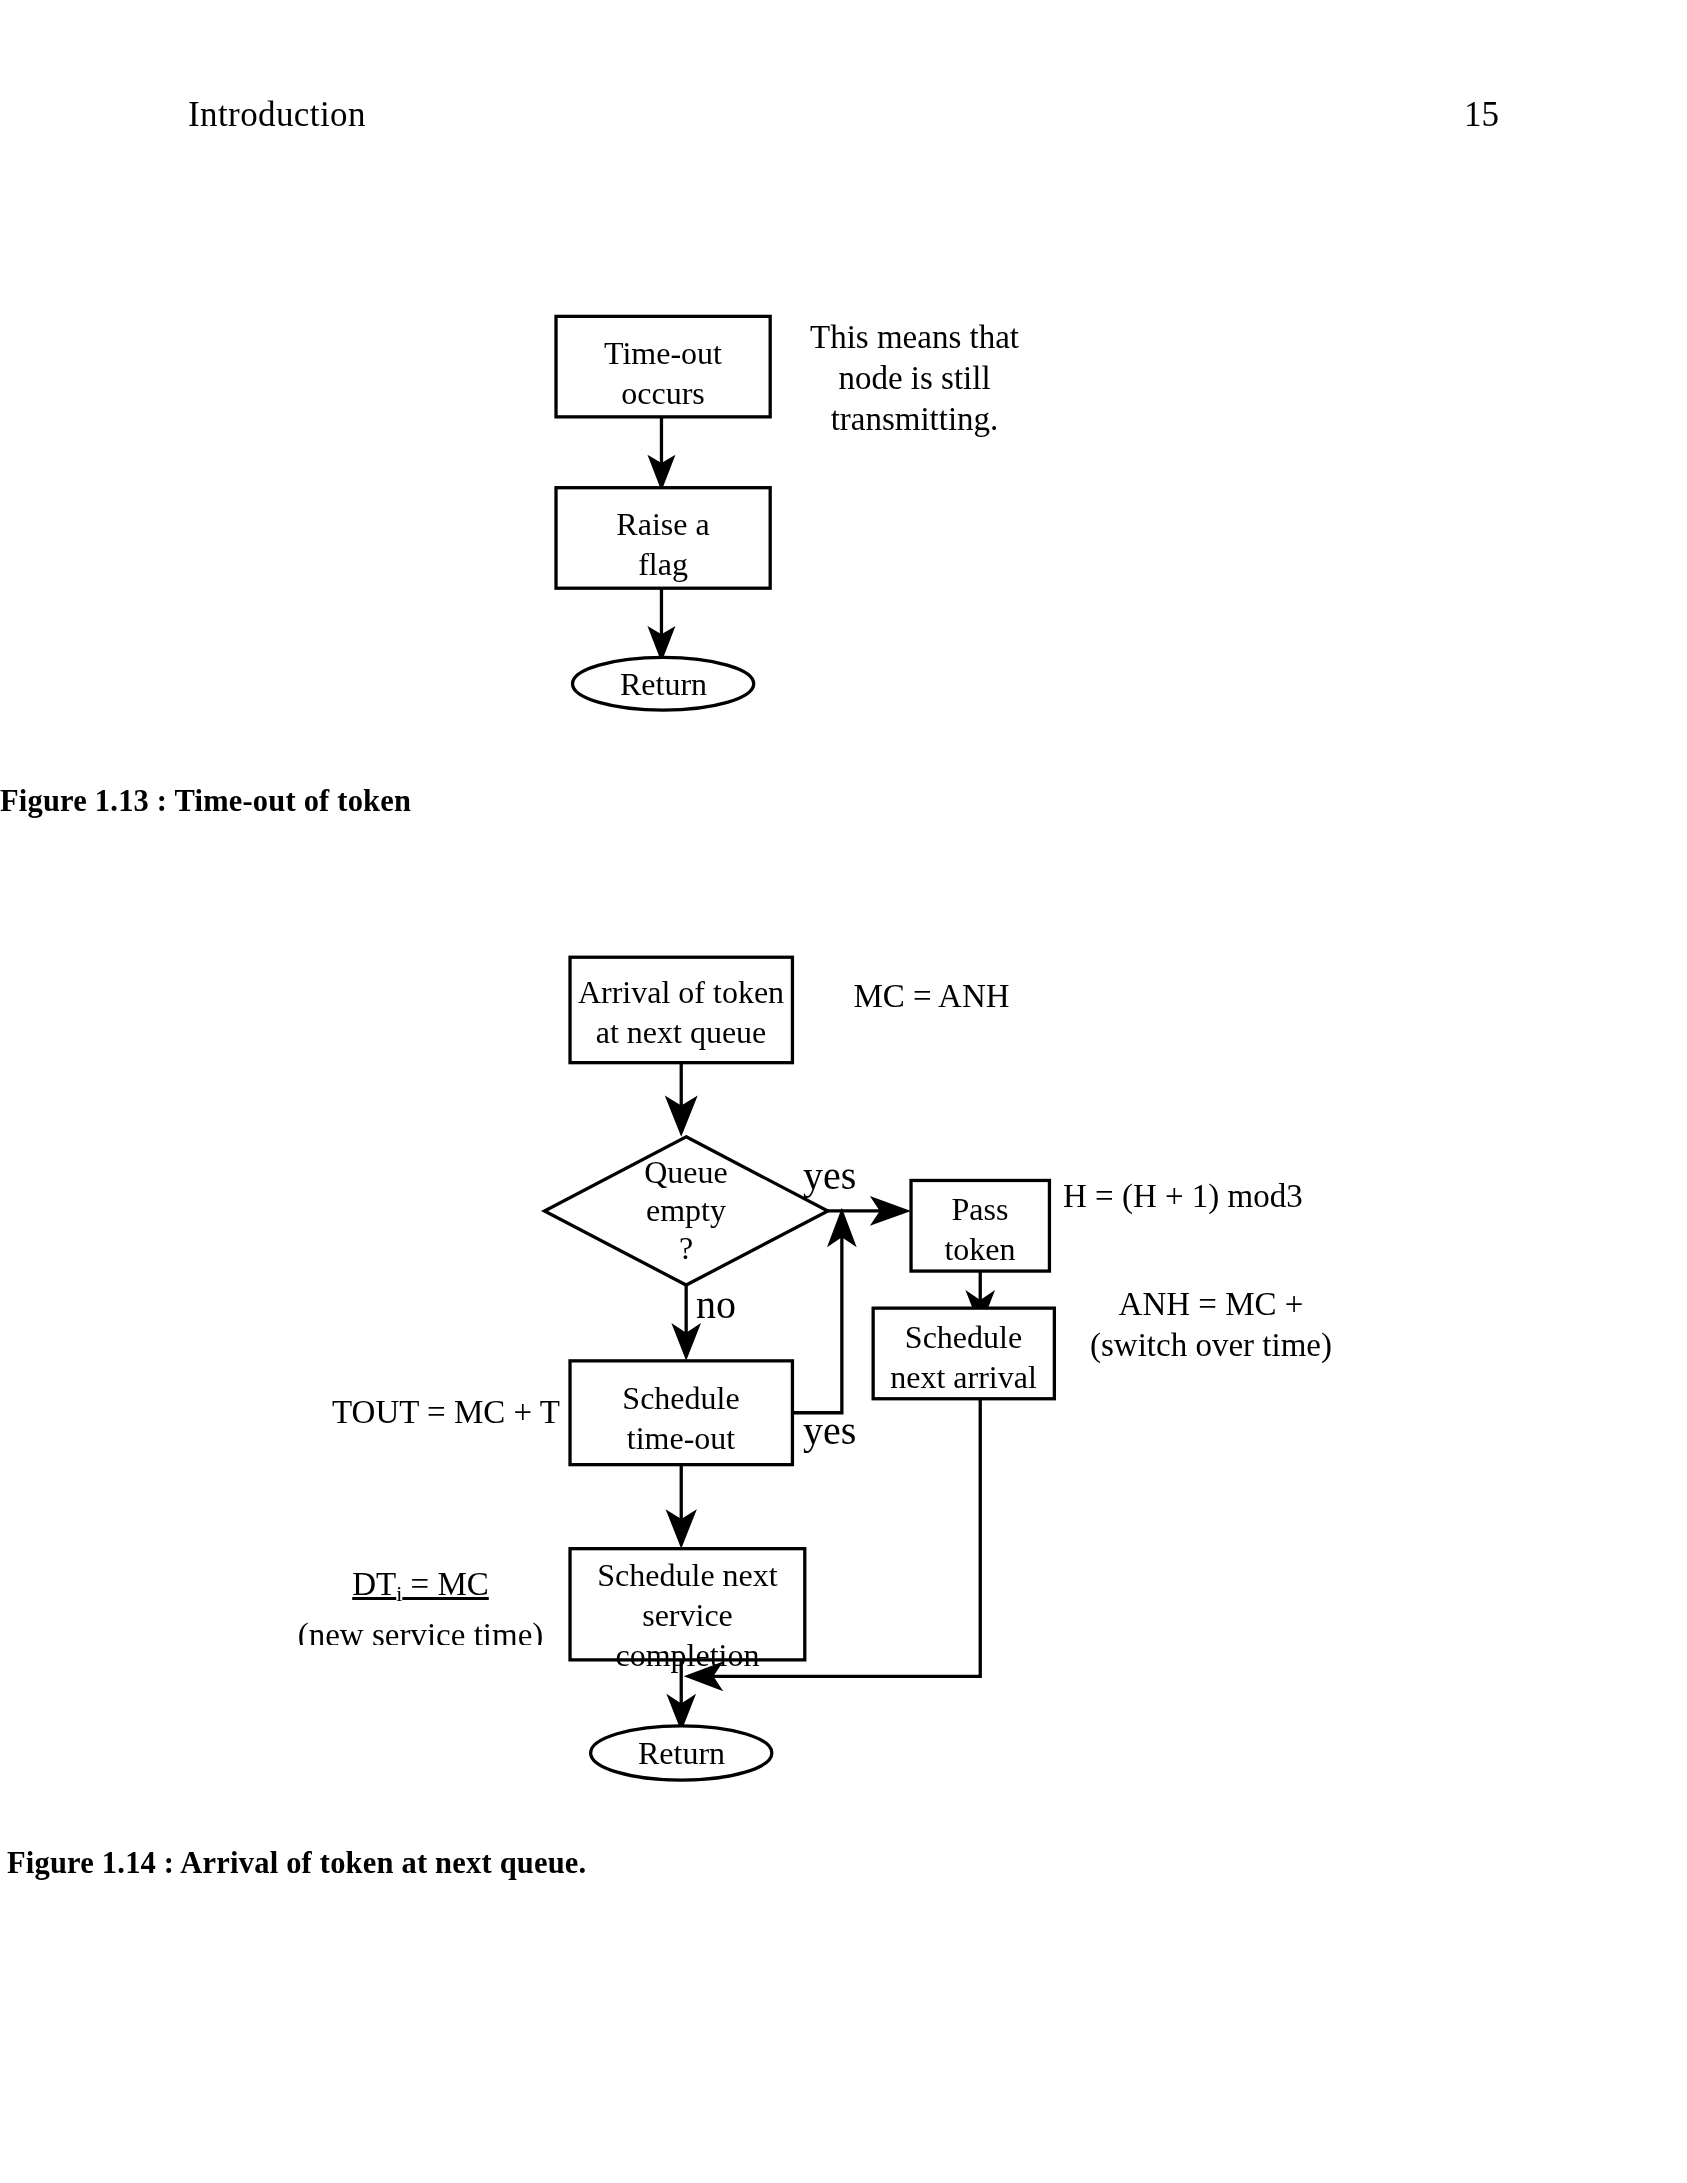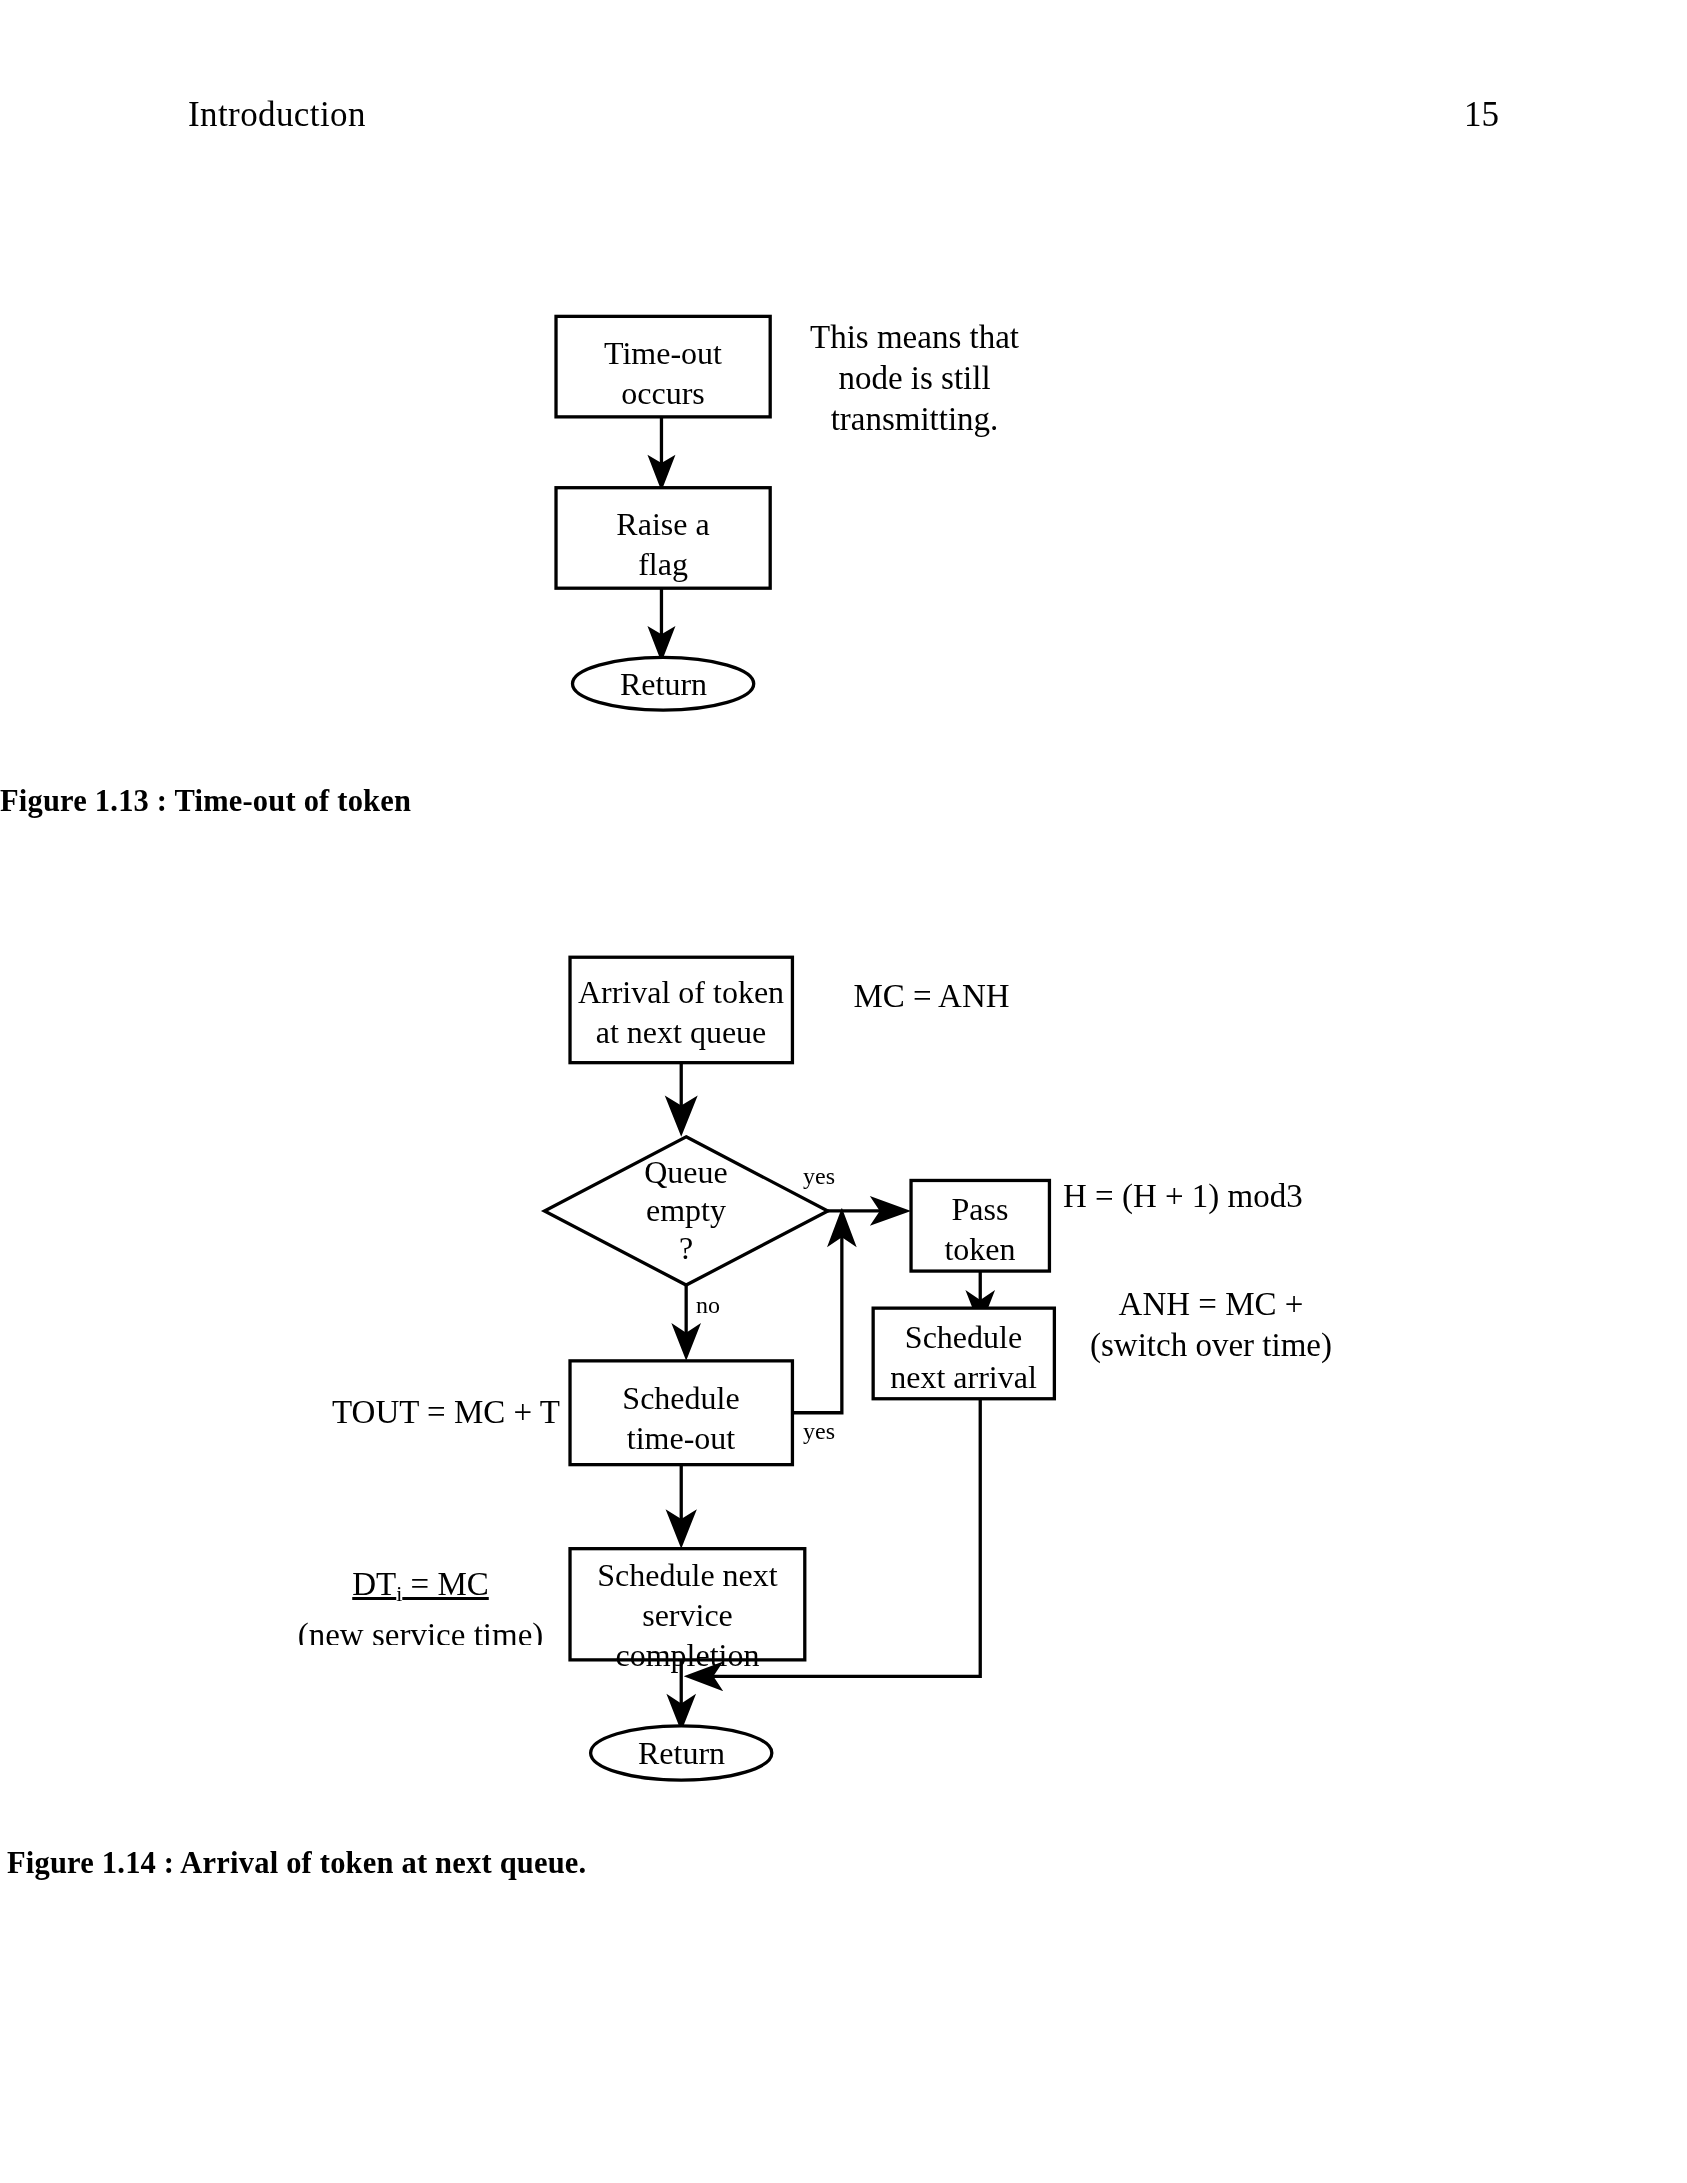--- a/index.html
+++ b/index.html
@@ -79,21 +79,21 @@
   }
   .side-note {
     position: absolute;
     text-align: center;
     font-size: 33px;
     line-height: 41px;
     white-space: pre-line;
   }
   .edge-label {
     position: absolute;
-    font-size: 24px;
+    font-size: 40px;
     line-height: 36px;
     white-space: nowrap;
   }
   .fig-caption {
     position: absolute;
     width: 1687px;
     left: 0;
     text-align: left;
     font-size: 30.5px;
     font-weight: bold;

